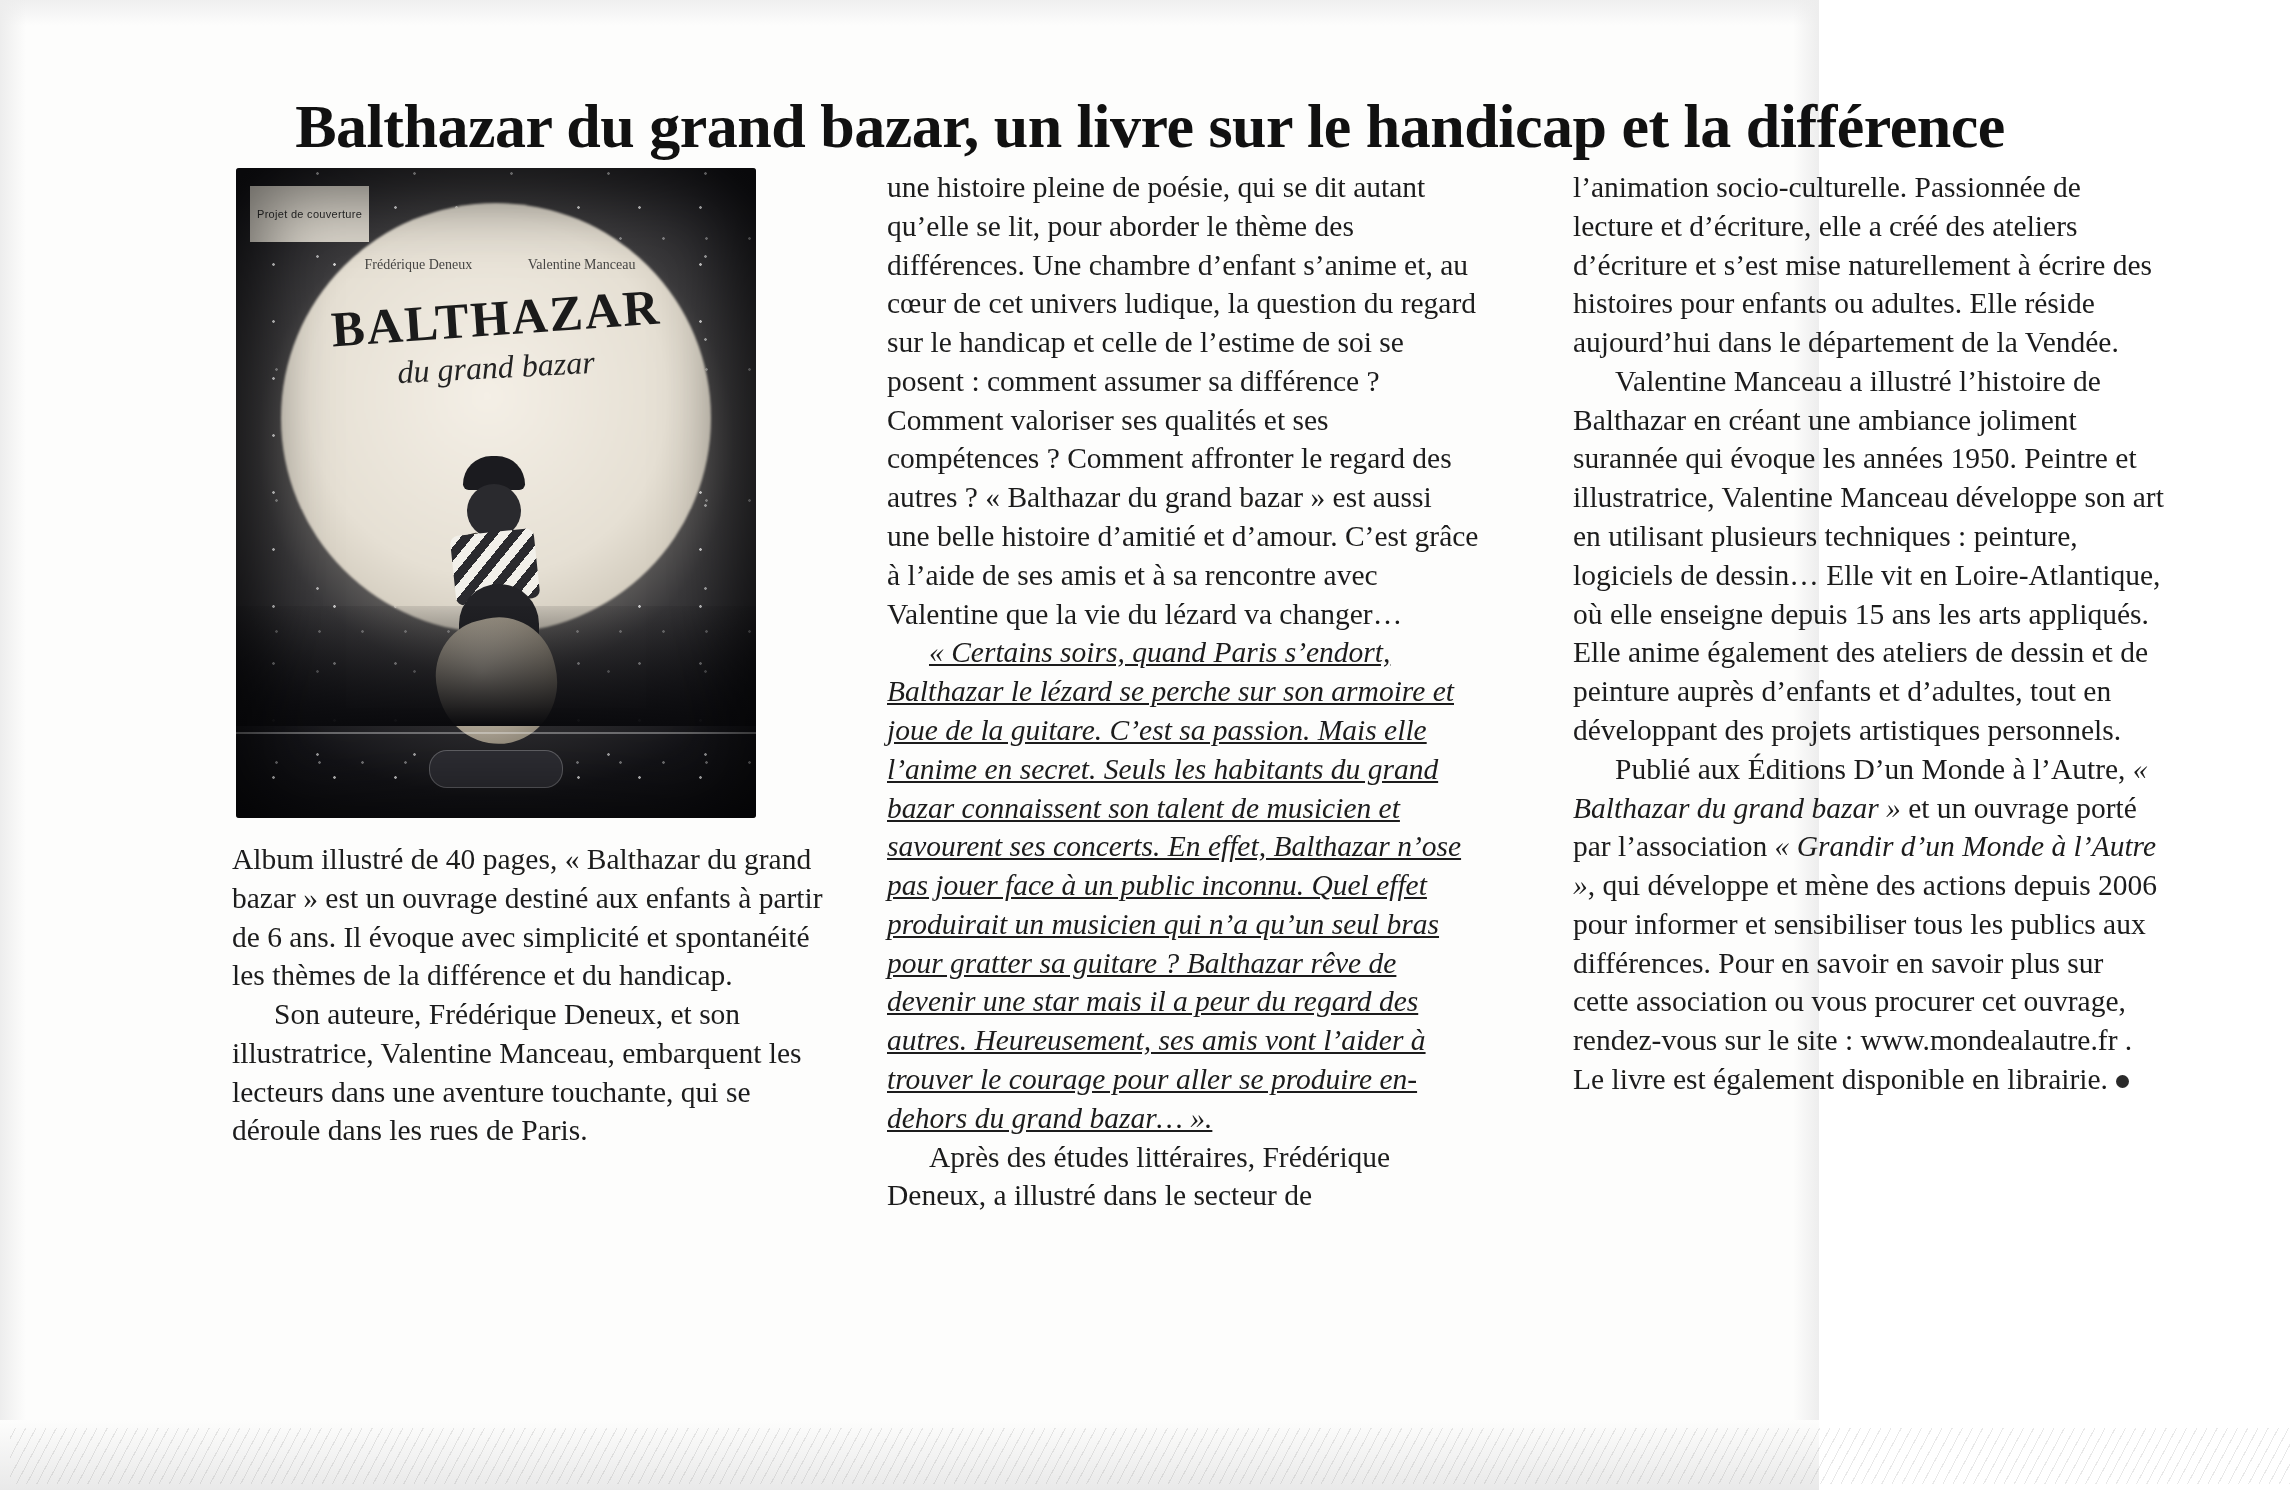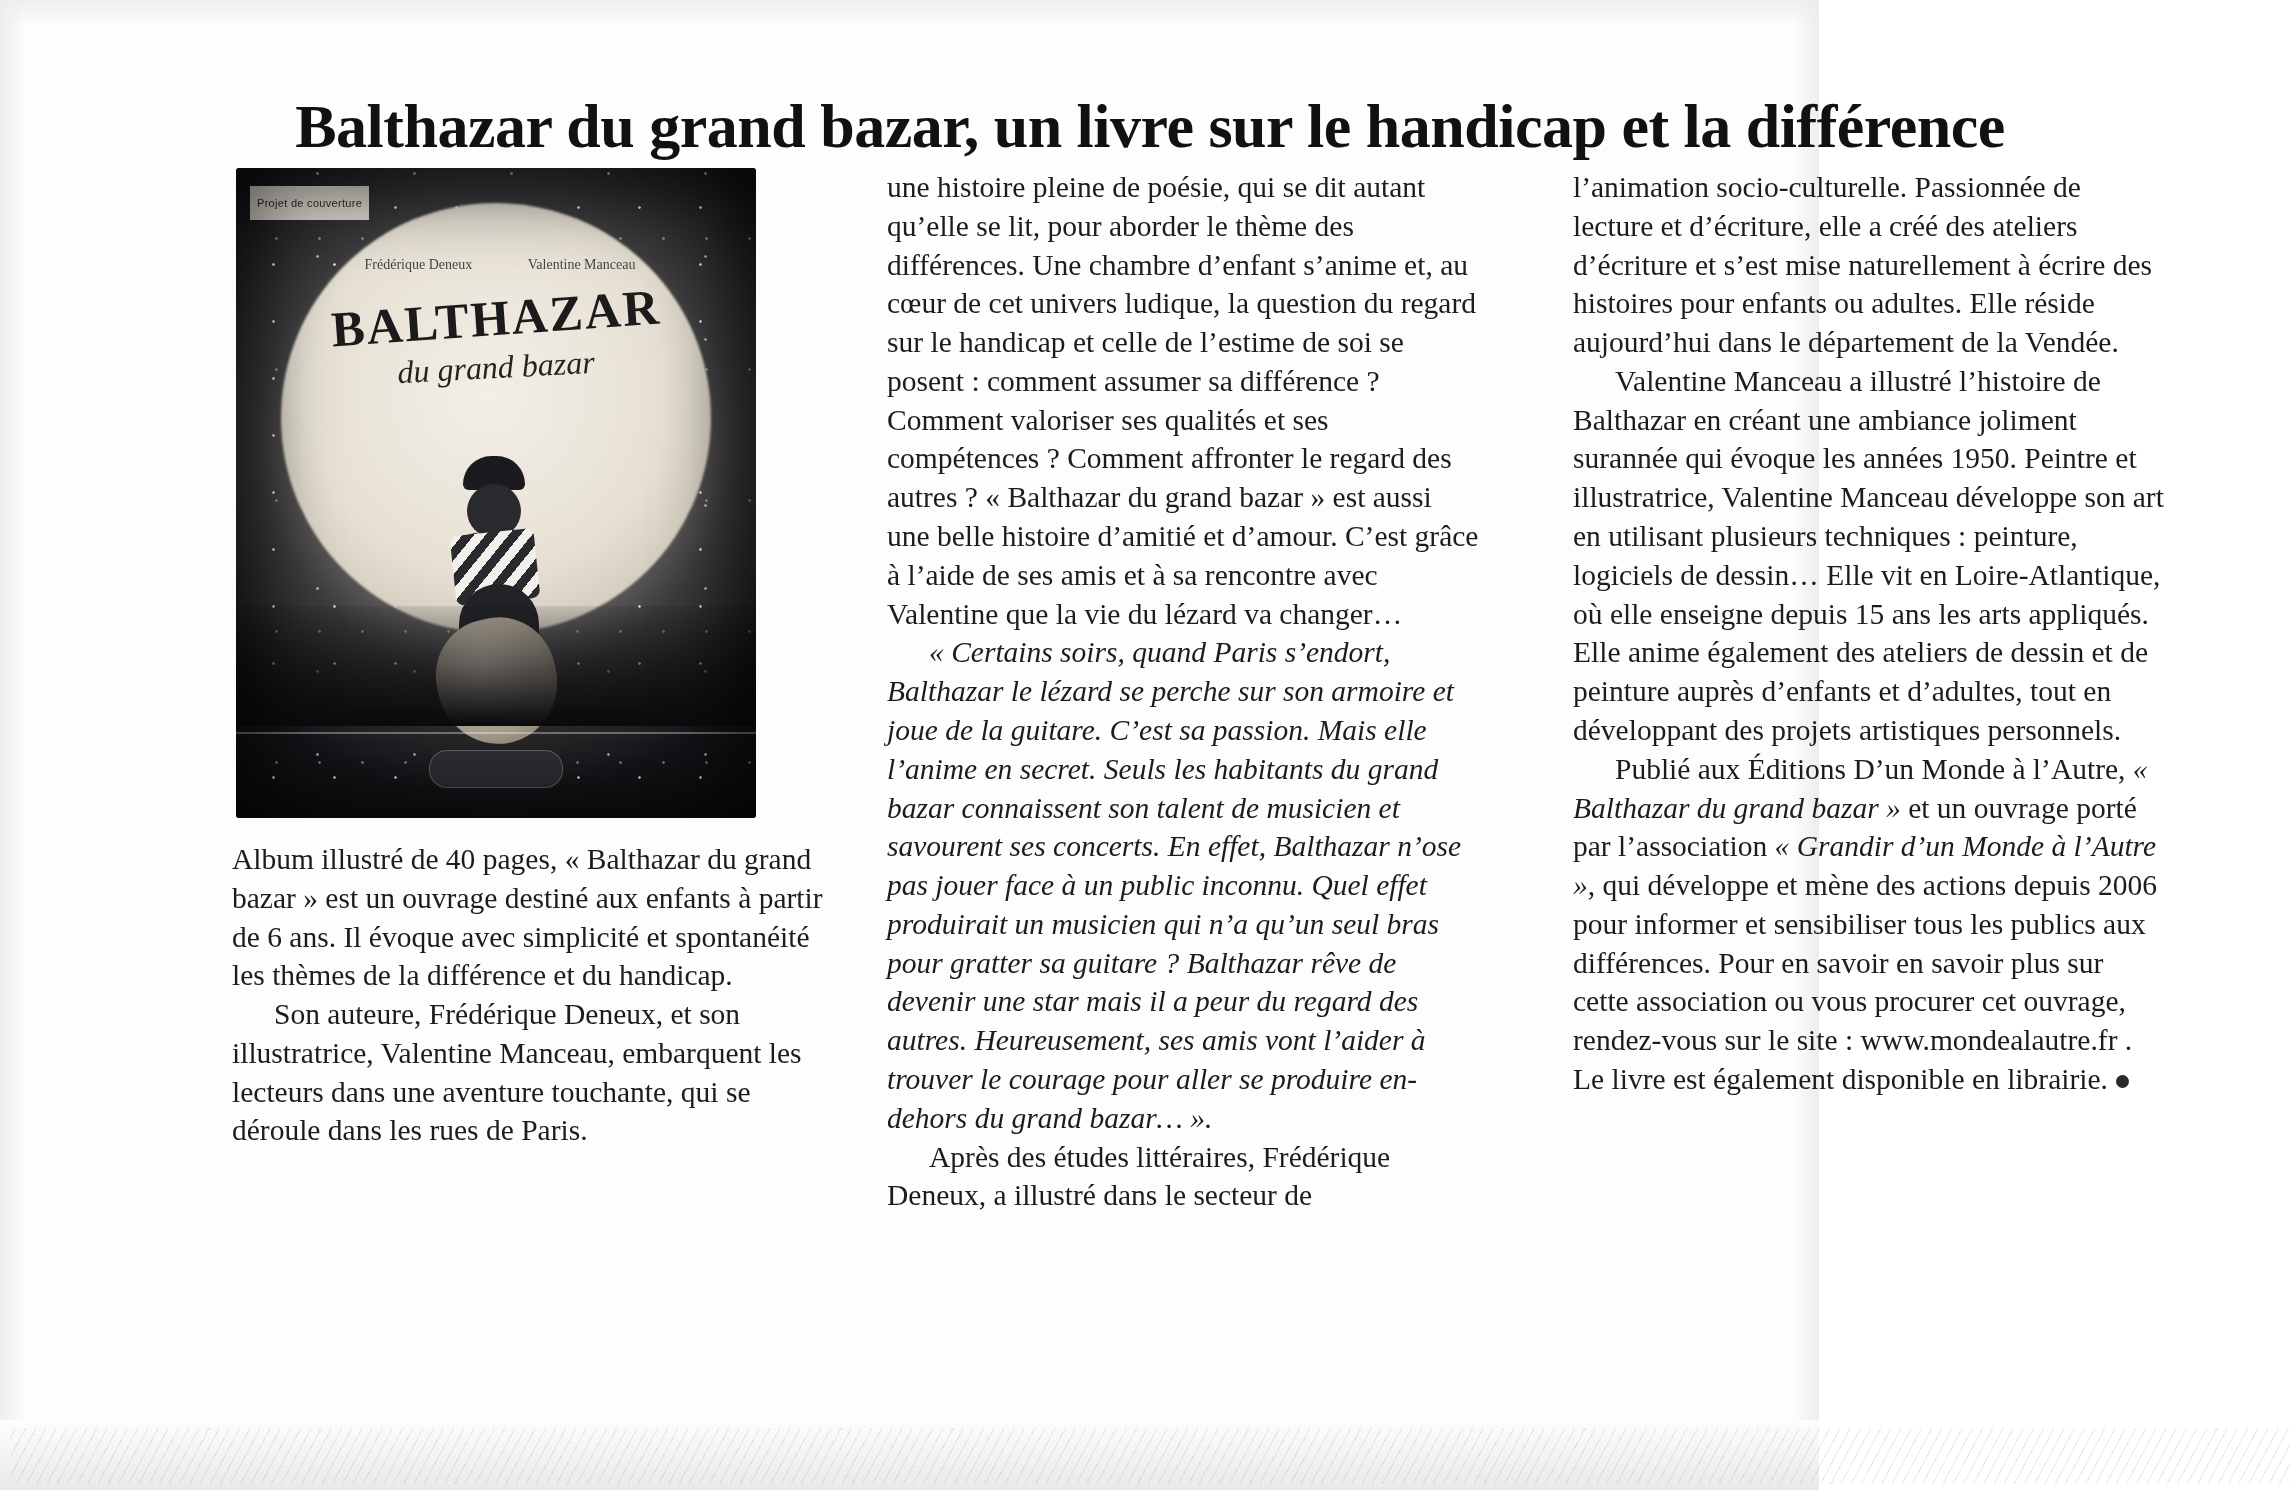--- a/index.html
+++ b/index.html
@@ -102,20 +102,21 @@
   .col-3 { left: 1310px; margin-left: 31px; }
 
   .col p {
     margin: 0;
   }
   .col p.indent {
     text-indent: 42px;
   }
   .col p.italic {
     font-style: italic;
+    text-decoration: underline;
   }
   em { font-style: italic; }
 
   
   .cover-wrap {
     position: relative;
     width: 520px;
     height: 650px;
     margin: 0 0 22px 4px;
   }
@@ -146,21 +147,21 @@
     width: 430px;
     height: 430px;
     border-radius: 50%;
     background: radial-gradient(circle at 48% 45%, #f4efe6 0%, #e6e0d4 55%, #cfc8ba 78%, rgba(190,183,172,0.35) 92%, rgba(190,183,172,0) 100%);
     filter: blur(1px);
   }
   .cover .publisher-tag {
     position: absolute;
     left: 14px;
     top: 18px;
-    padding: 10px 7px;
+    padding: 21px 7px;
     background: #d9d4ca;
     color: #2b2b2b;
     font-size: 11px;
     font-family: "Liberation Sans", sans-serif;
     letter-spacing: 0.3px;
   }
   .cover .credits {
     position: absolute;
     top: 88px;
     left: 0;

